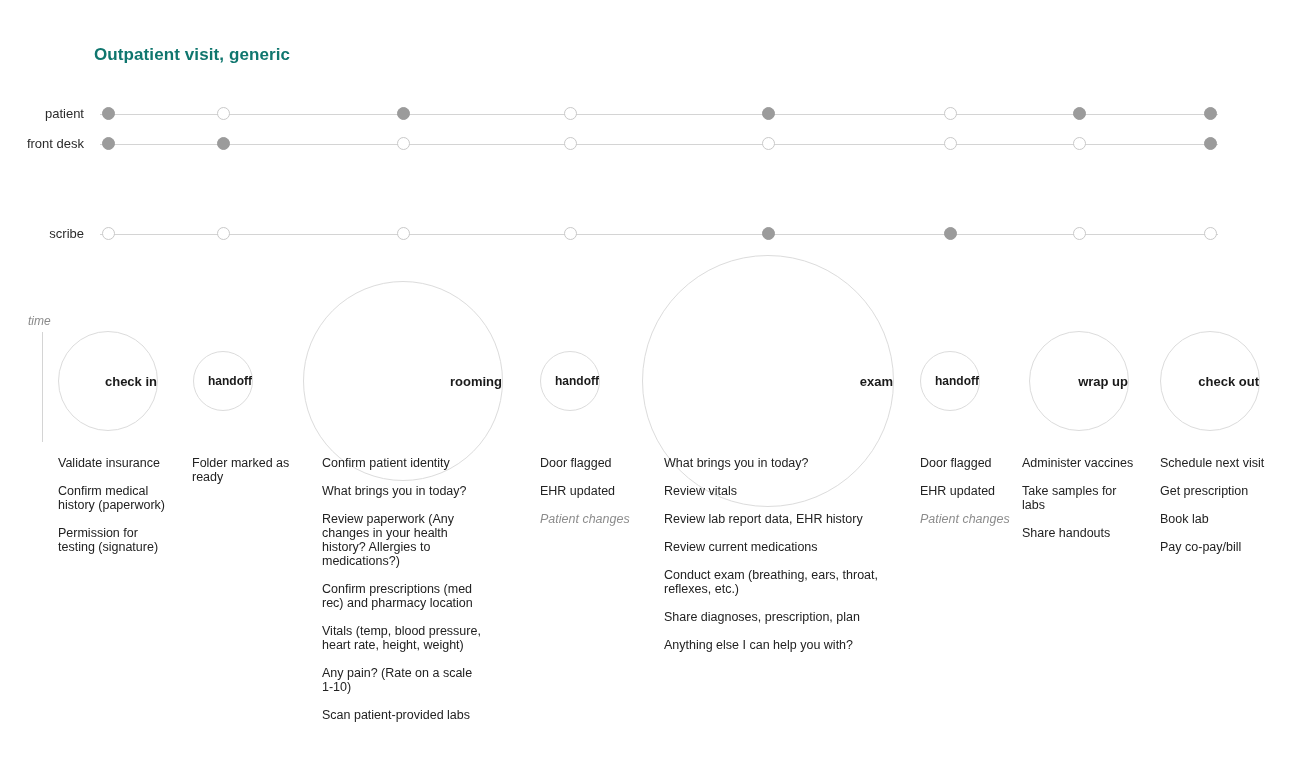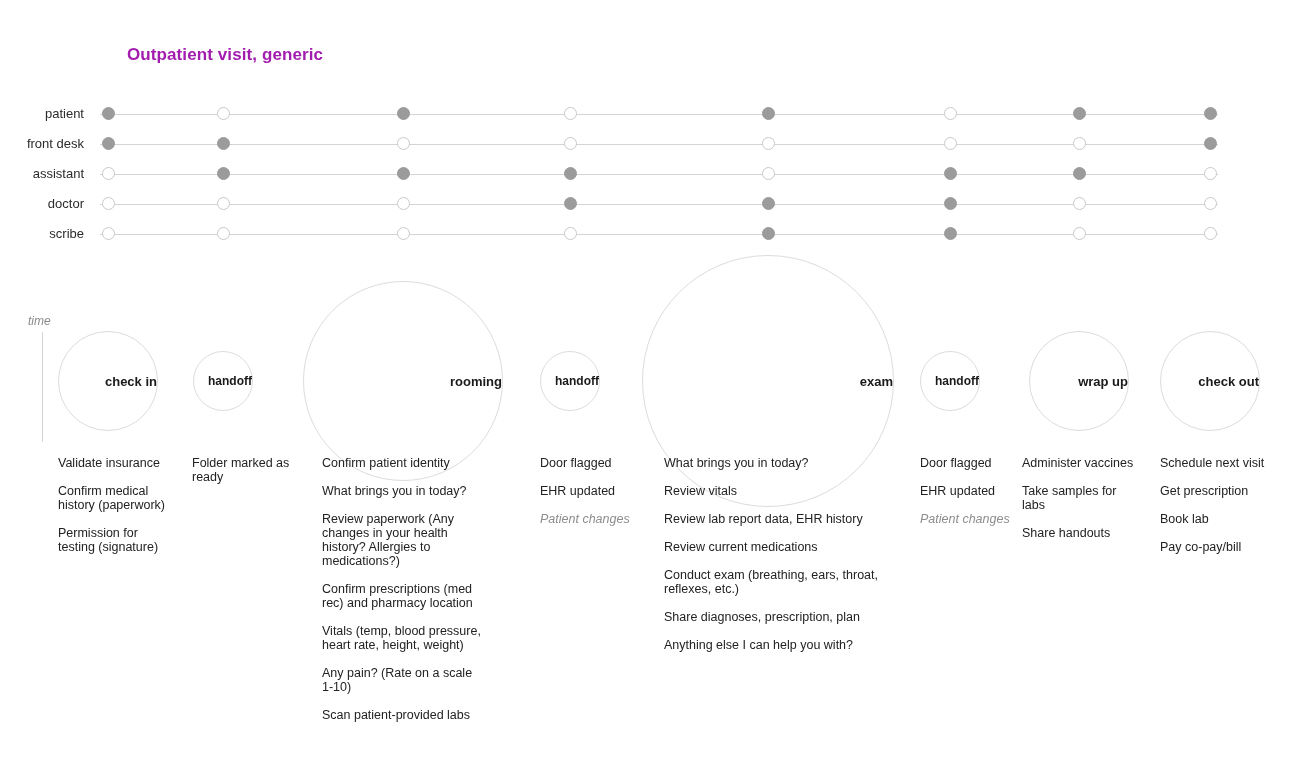--- a/index.html
+++ b/index.html
@@ -16,24 +16,23 @@
     overflow: hidden;
   }
 
   
   #page-title {
     position: absolute;
     left: 94px;
     top: 45px;
     font-size: 17px;
     font-weight: bold;
-    color: #a21caf;
+    color: #0f766e;
     letter-spacing: 0.1px;
     white-space: nowrap;
-    margin-left: 33px;
   }
 
   
   #lane-matrix {
     position: absolute;
     left: 0;
     top: 100px;
     width: 1300px;
     height: 150px;
   }
@@ -164,44 +163,20 @@
       <div class="lane-track"></div>
       <div class="lane-dot filled" style="left: 108px;"></div>
       <div class="lane-dot filled" style="left: 223px;"></div>
       <div class="lane-dot open" style="left: 403px;"></div>
       <div class="lane-dot open" style="left: 570px;"></div>
       <div class="lane-dot open" style="left: 768px;"></div>
       <div class="lane-dot open" style="left: 950px;"></div>
       <div class="lane-dot open" style="left: 1079px;"></div>
       <div class="lane-dot filled" style="left: 1210px;"></div>
     </div>
-    <div class="lane-row" style="top: 59px;">
-      <div class="lane-label">assistant</div>
-      <div class="lane-track"></div>
-      <div class="lane-dot open" style="left: 108px;"></div>
-      <div class="lane-dot filled" style="left: 223px;"></div>
-      <div class="lane-dot filled" style="left: 403px;"></div>
-      <div class="lane-dot filled" style="left: 570px;"></div>
-      <div class="lane-dot open" style="left: 768px;"></div>
-      <div class="lane-dot filled" style="left: 950px;"></div>
-      <div class="lane-dot filled" style="left: 1079px;"></div>
-      <div class="lane-dot open" style="left: 1210px;"></div>
-    </div>
-    <div class="lane-row" style="top: 89px;">
-      <div class="lane-label">doctor</div>
-      <div class="lane-track"></div>
-      <div class="lane-dot open" style="left: 108px;"></div>
-      <div class="lane-dot open" style="left: 223px;"></div>
-      <div class="lane-dot open" style="left: 403px;"></div>
-      <div class="lane-dot filled" style="left: 570px;"></div>
-      <div class="lane-dot filled" style="left: 768px;"></div>
-      <div class="lane-dot filled" style="left: 950px;"></div>
-      <div class="lane-dot open" style="left: 1079px;"></div>
-      <div class="lane-dot open" style="left: 1210px;"></div>
-    </div>
     <div class="lane-row" style="top: 119px;">
       <div class="lane-label">scribe</div>
       <div class="lane-track"></div>
       <div class="lane-dot open" style="left: 108px;"></div>
       <div class="lane-dot open" style="left: 223px;"></div>
       <div class="lane-dot open" style="left: 403px;"></div>
       <div class="lane-dot open" style="left: 570px;"></div>
       <div class="lane-dot filled" style="left: 768px;"></div>
       <div class="lane-dot filled" style="left: 950px;"></div>
       <div class="lane-dot open" style="left: 1079px;"></div>

